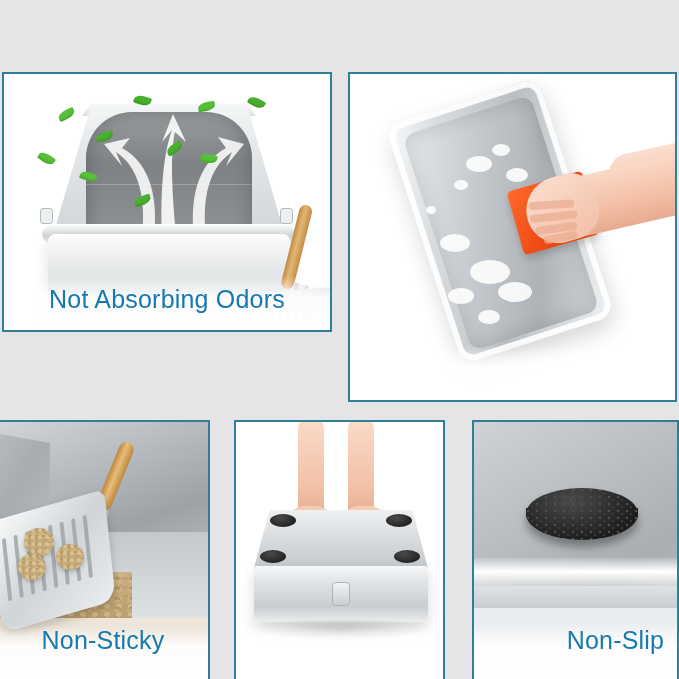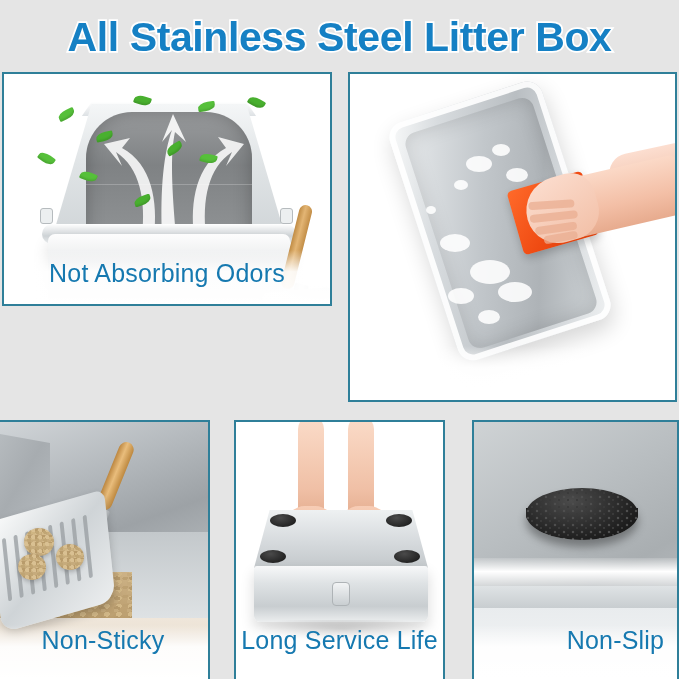--- a/index.html
+++ b/index.html
@@ -26,21 +26,21 @@
   }
 
   
   .panel{
     position:absolute;
     border:2px solid #2f7f99;
     background:#ffffff;
     overflow:hidden;
     box-sizing:border-box;
   }
-  .p1{left:2px;  top:72px;  width:330px; height:234px;}
+  .p1{left:2px;  top:72px;  width:330px; height:260px;}
   .p2{left:348px;top:72px;  width:329px; height:330px;}
   .p3{left:-60px;top:420px; width:270px; height:261px;}
   .p4{left:234px;top:420px; width:211px; height:261px;}
   .p5{left:472px;top:420px; width:207px; height:261px;}
 
   .caption{
     position:absolute;left:0;width:100%;
     text-align:center;
     color:#1679b0;
     font-size:25px;
@@ -297,23 +297,20 @@
     position:absolute;left:0;bottom:0;width:100%;height:54px;
     background:linear-gradient(180deg,rgba(255,255,255,.0),rgba(255,255,255,.92) 40%,#ffffff);
     z-index:30;
   }
 </style>
 </head>
 <body>
 
 <div id="page">
 
-  <div class="title-bar">
-    <div class="title-text">All Stainless Steel Litter Box</div>
-  </div>
 
   <div class="panel p1">
     <div class="stage">
       <div class="lb-wrap">
         <div class="lb-hood-edge"></div>
         <div class="lb-hood"></div>
         <div class="lb-cavity"></div>
         <div class="lb-cavity-line"></div>
 
         <div class="arrow" style="left:78px;top:36px;">
@@ -453,21 +450,20 @@
       <div class="ls-top"></div>
       <div class="pad" style="left:34px;top:92px;"></div>
       <div class="pad" style="left:150px;top:92px;"></div>
       <div class="pad" style="left:24px;top:128px;"></div>
       <div class="pad" style="left:158px;top:128px;"></div>
       <div class="ls-body"></div>
       <div class="ls-latch"></div>
       <div class="ls-shadow"></div>
     </div>
     <div class="cap-plate"></div>
-    <div class="caption">Long Service Life</div>
   </div>
 
   <div class="panel p5">
     <div class="stage nsl-wrap">
       <div class="nsl-disc-side"></div>
       <div class="nsl-disc"></div>
       <div class="nsl-band"></div>
       <div class="nsl-band2"></div>
       <div class="nsl-fade"></div>
     </div>

